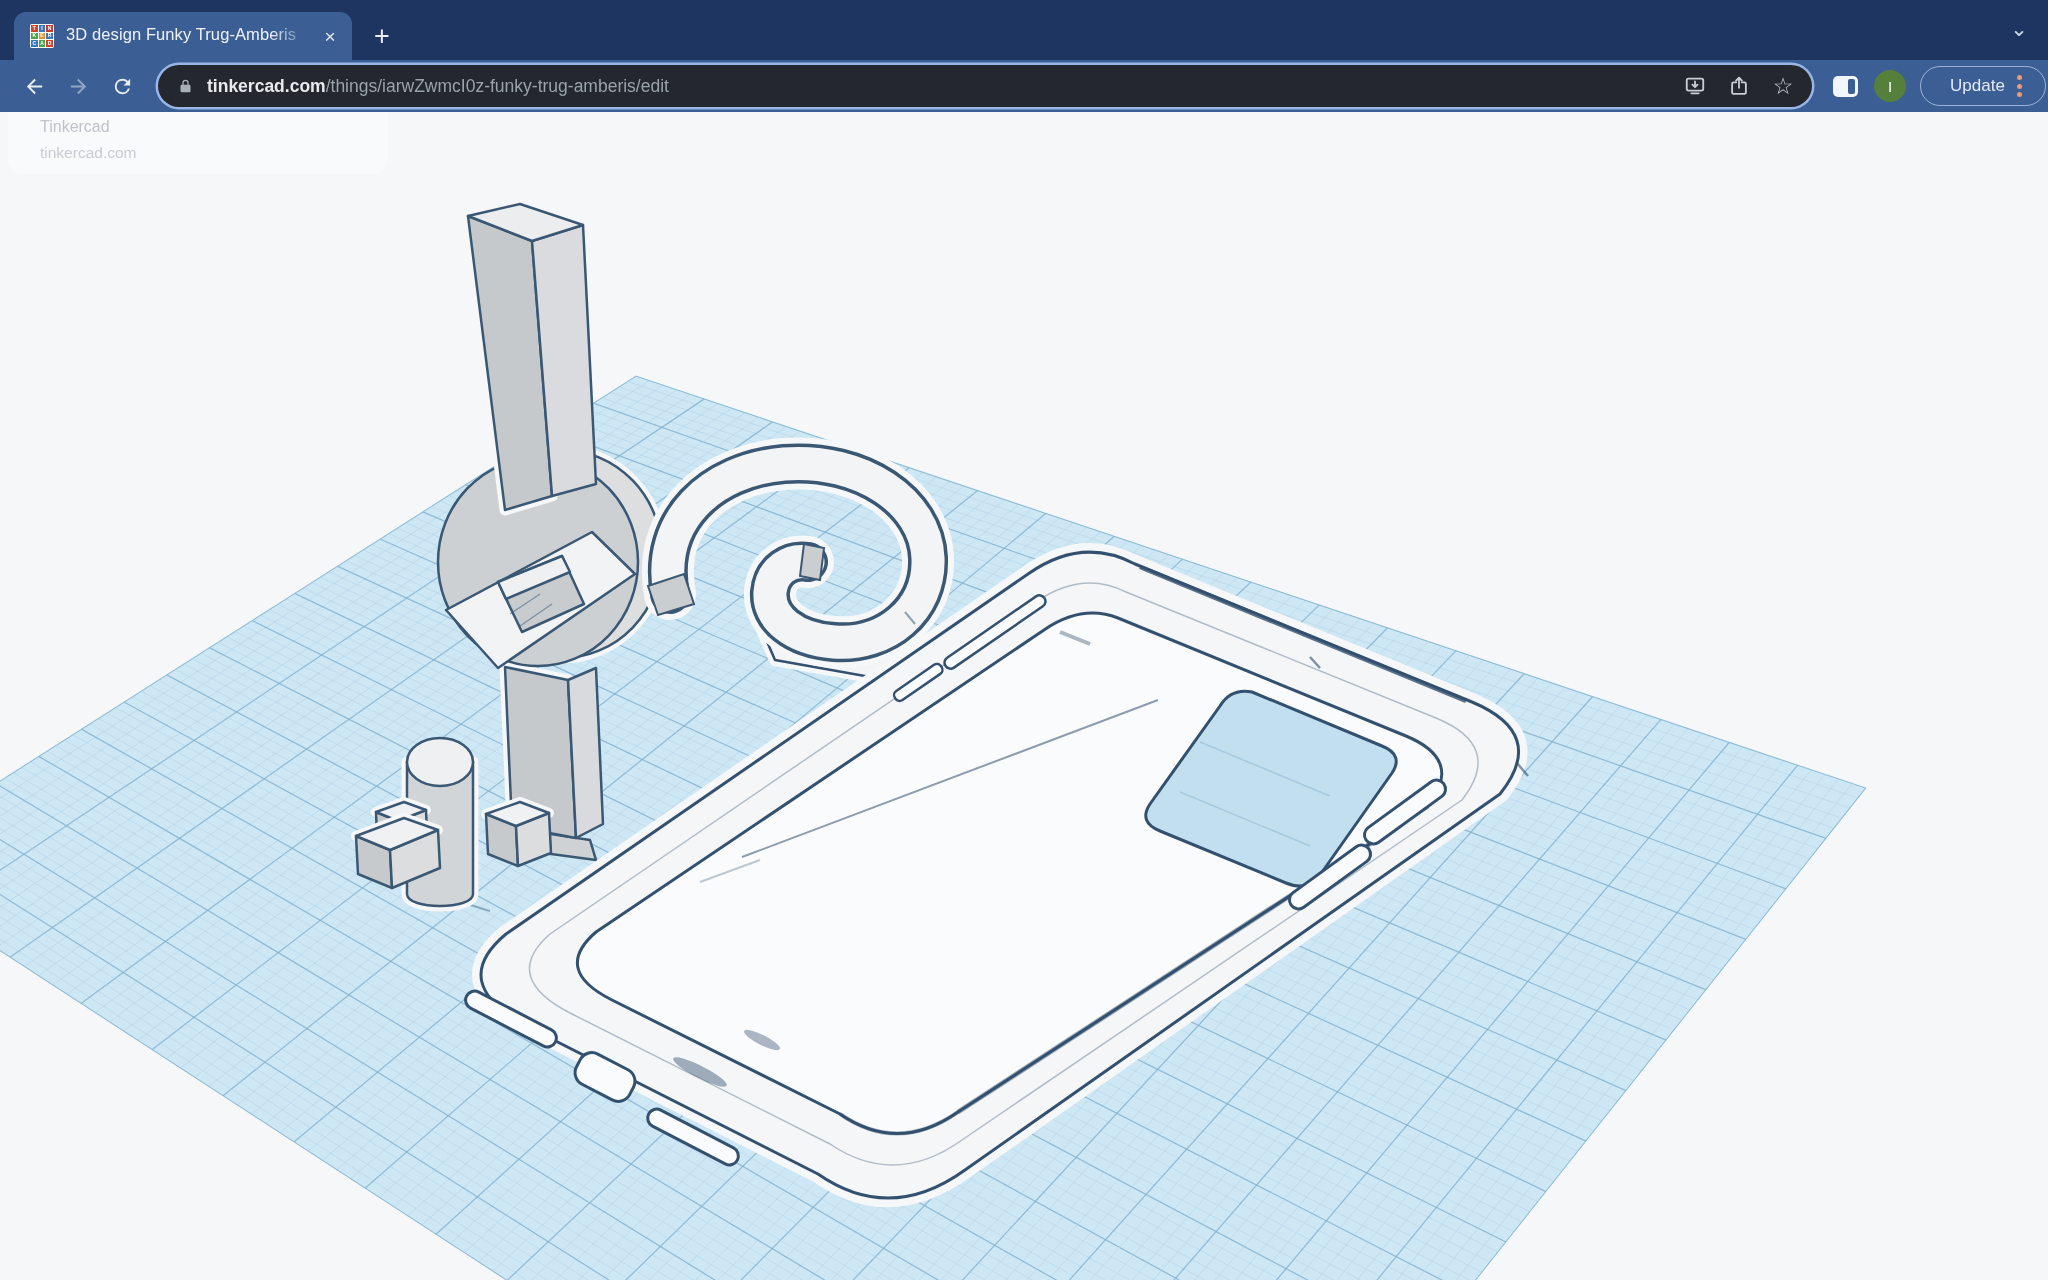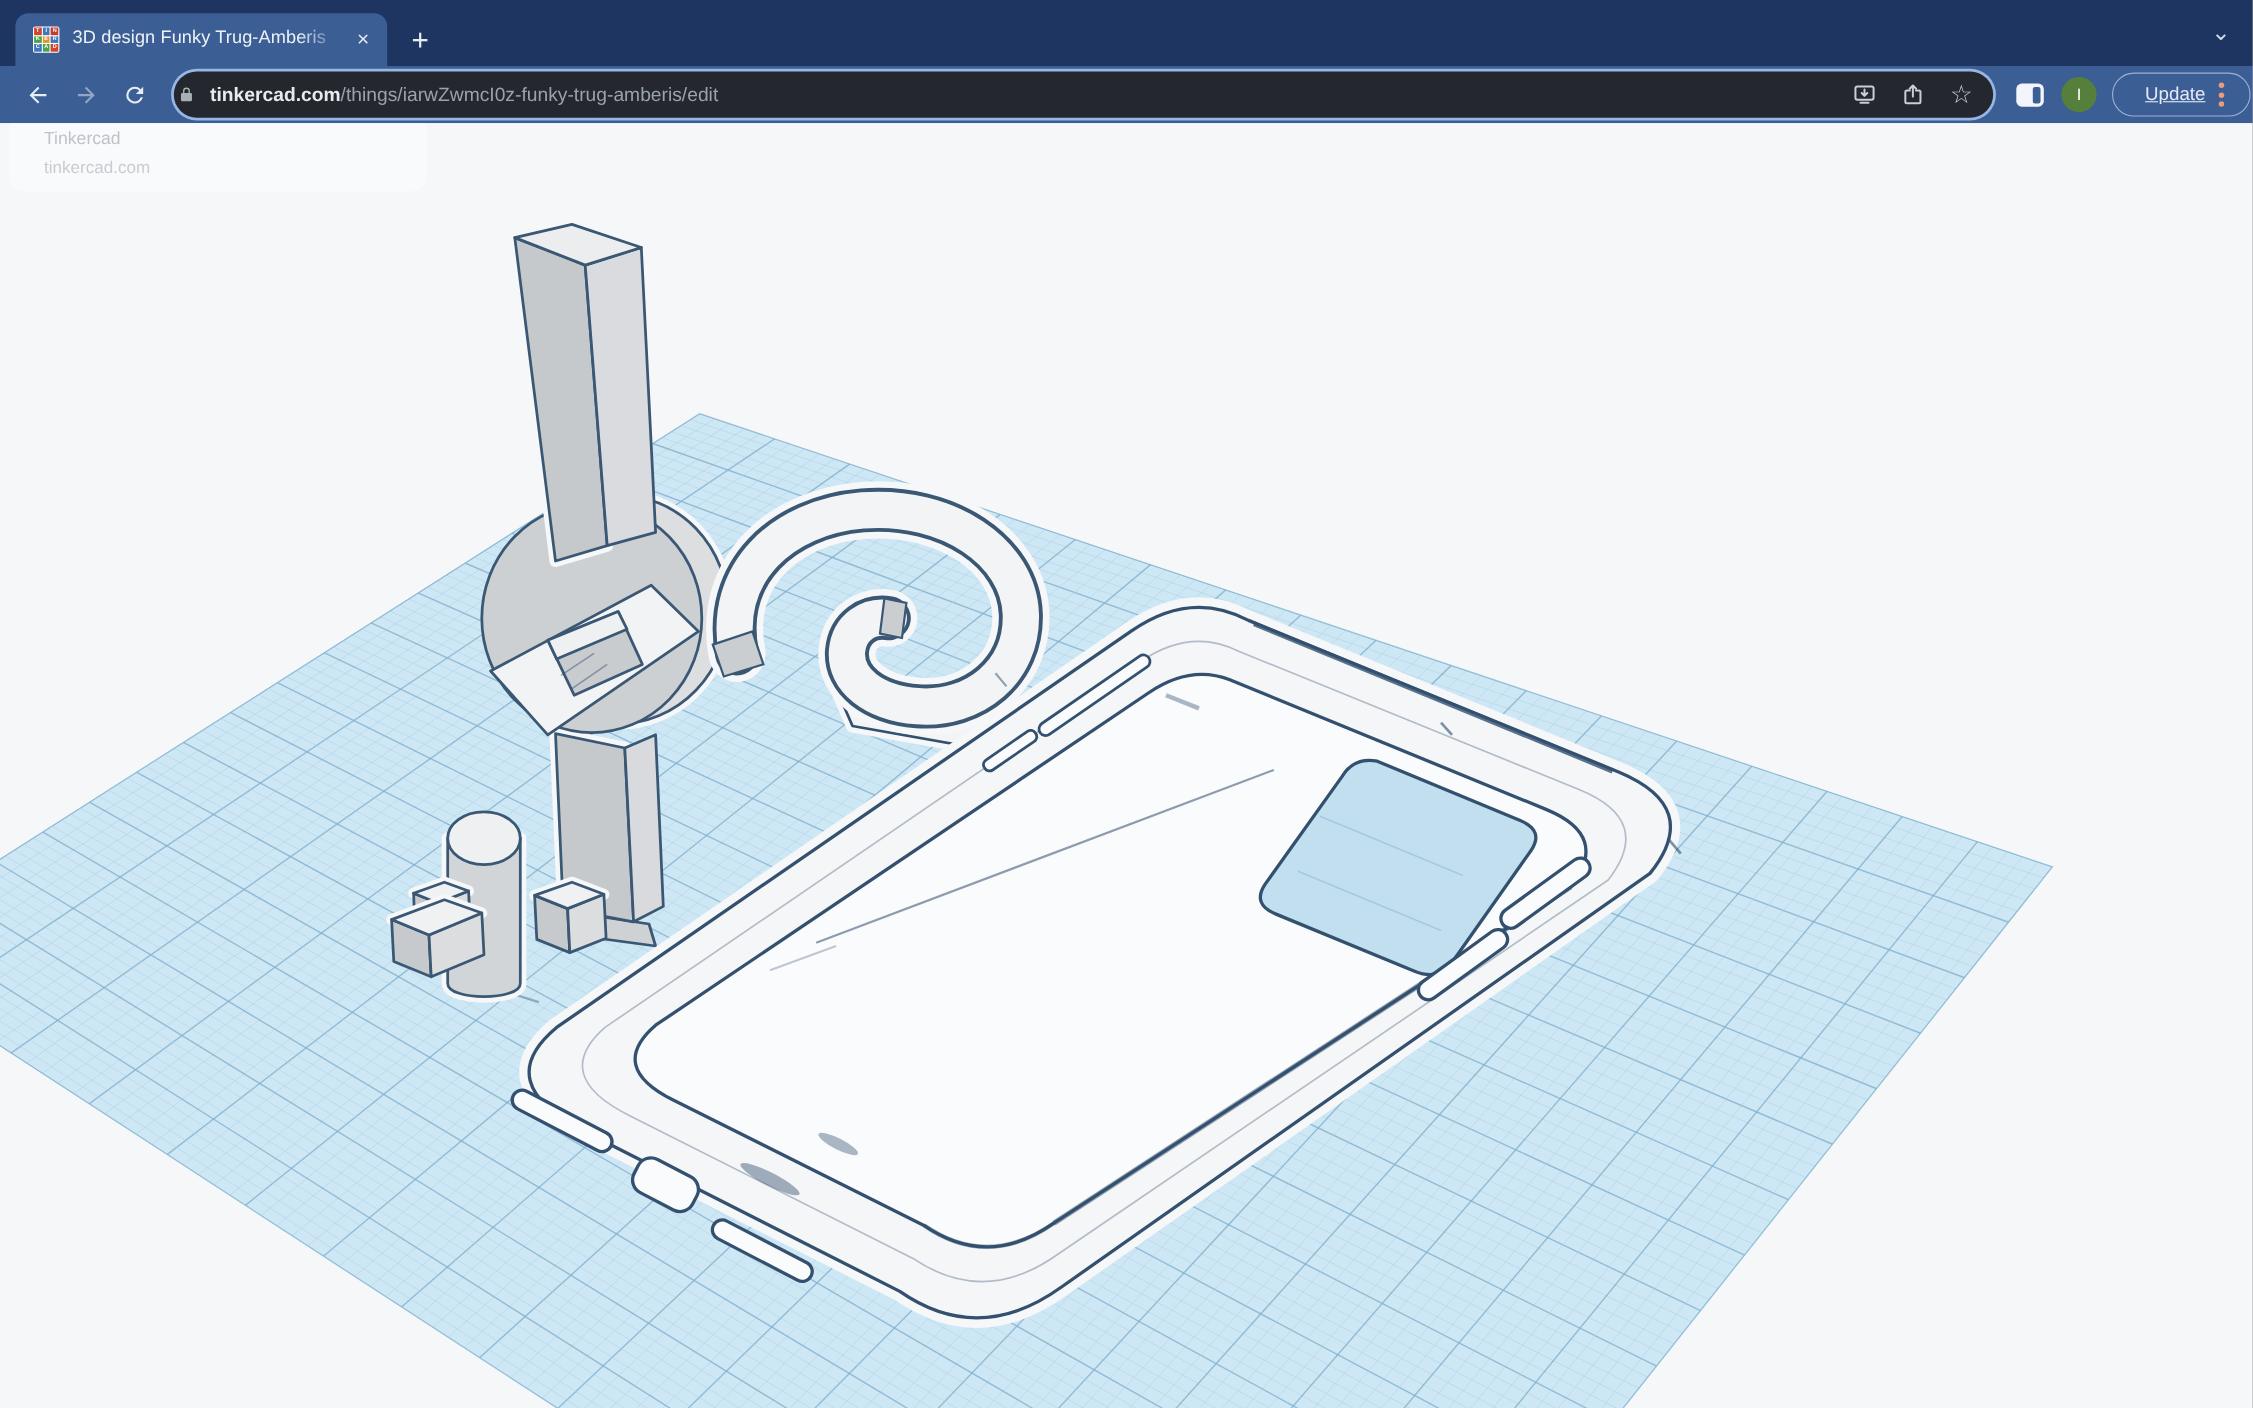--- a/index.html
+++ b/index.html
@@ -24,37 +24,37 @@
   #strip-chevron{position:absolute;right:14px;top:14px;width:30px;height:30px;color:#cfd9e6;font-size:21px;
        display:flex;align-items:center;justify-content:center;}
 
   
   #toolbar{position:absolute;left:0;top:60px;width:2048px;height:52px;background:var(--toolbar-bg,#3b5f94);
        display:flex;align-items:center;}
   .nav-btn{width:44px;height:40px;display:flex;align-items:center;justify-content:center;flex:0 0 auto;}
   .nav-btn svg{width:23px;height:23px;fill:#e8edf4;}
   #forward-btn svg{opacity:.5;}
   #omnibox{position:relative;margin-left:14px;width:1654px;height:42px;border-radius:21px;background:#24272e;
-       box-shadow:0 0 0 2.5px rgba(168,198,244,.85);display:flex;align-items:center;padding:0 14px 0 4px;flex:0 0 auto;}
+       box-shadow:0 0 0 2.5px rgba(168,198,244,.85);display:flex;align-items:center;padding:0 14px 0 20px;flex:0 0 auto;}
   #lock-icon{width:15px;height:19px;flex:0 0 auto;}
   #url{margin-left:14px;font-size:17.5px;white-space:nowrap;overflow:hidden;flex:1;}
   #url-host{color:#e8eaed;font-weight:600;}
   #url-path{color:#9aa2aa;font-weight:400;}
   .box-icn{width:30px;height:30px;margin-left:14px;display:flex;align-items:center;justify-content:center;flex:0 0 auto;}
   .box-icn svg{width:22px;height:22px;stroke:#c9ced4;fill:none;stroke-width:2;stroke-linecap:round;stroke-linejoin:round;}
   #star-btn{color:#c9ced4;font-size:23px;line-height:1;}
   #sidepanel-btn{margin-left:18px;}
   #sidepanel-glyph{width:25px;height:21px;background:#f2f5fa;border-radius:5px;position:relative;}
   #sidepanel-glyph::after{content:"";position:absolute;right:3px;top:3px;bottom:3px;width:7px;border-radius:2px;
        background:var(--toolbar-bg,#3b5f94);}
   #avatar{width:32px;height:32px;border-radius:50%;background:var(--avatar-green,#567f3c);margin-left:14px;
        display:flex;align-items:center;justify-content:center;color:#fff;font-size:15px;font-weight:500;flex:0 0 auto;}
   #update-btn{margin-left:14px;height:40px;min-width:126px;border:1.5px solid rgba(190,205,235,.75);border-radius:20px;
        display:flex;align-items:center;justify-content:center;gap:12px;padding:0 14px 0 20px;flex:0 0 auto;}
-  #update-label{color:#e3e9f6;font-size:17px;text-decoration:underline;}
+  #update-label{color:#e3e9f6;font-size:17px;}
   #update-dots{display:flex;flex-direction:column;gap:3.5px;}
   #update-dots i{width:5px;height:5px;border-radius:50%;background:var(--update-dot,#ec9b78);}
 
   
   #viewport{position:absolute;left:0;top:112px;width:2048px;height:1168px;background:var(--content-bg,#f6f7f8);text-decoration:underline;}
   #scene{position:absolute;left:0;top:0;}
   #ghost-card{position:absolute;left:8px;top:0;width:380px;height:62px;border-radius:4px 4px 14px 14px;
        background:rgba(250,251,252,.78);padding:6px 0 0 32px;}
   .ghost-line1{font-size:16px;color:rgba(140,150,158,.55);}
   .ghost-line2{font-size:15.5px;color:rgba(150,160,168,.5);margin-top:8px;}

